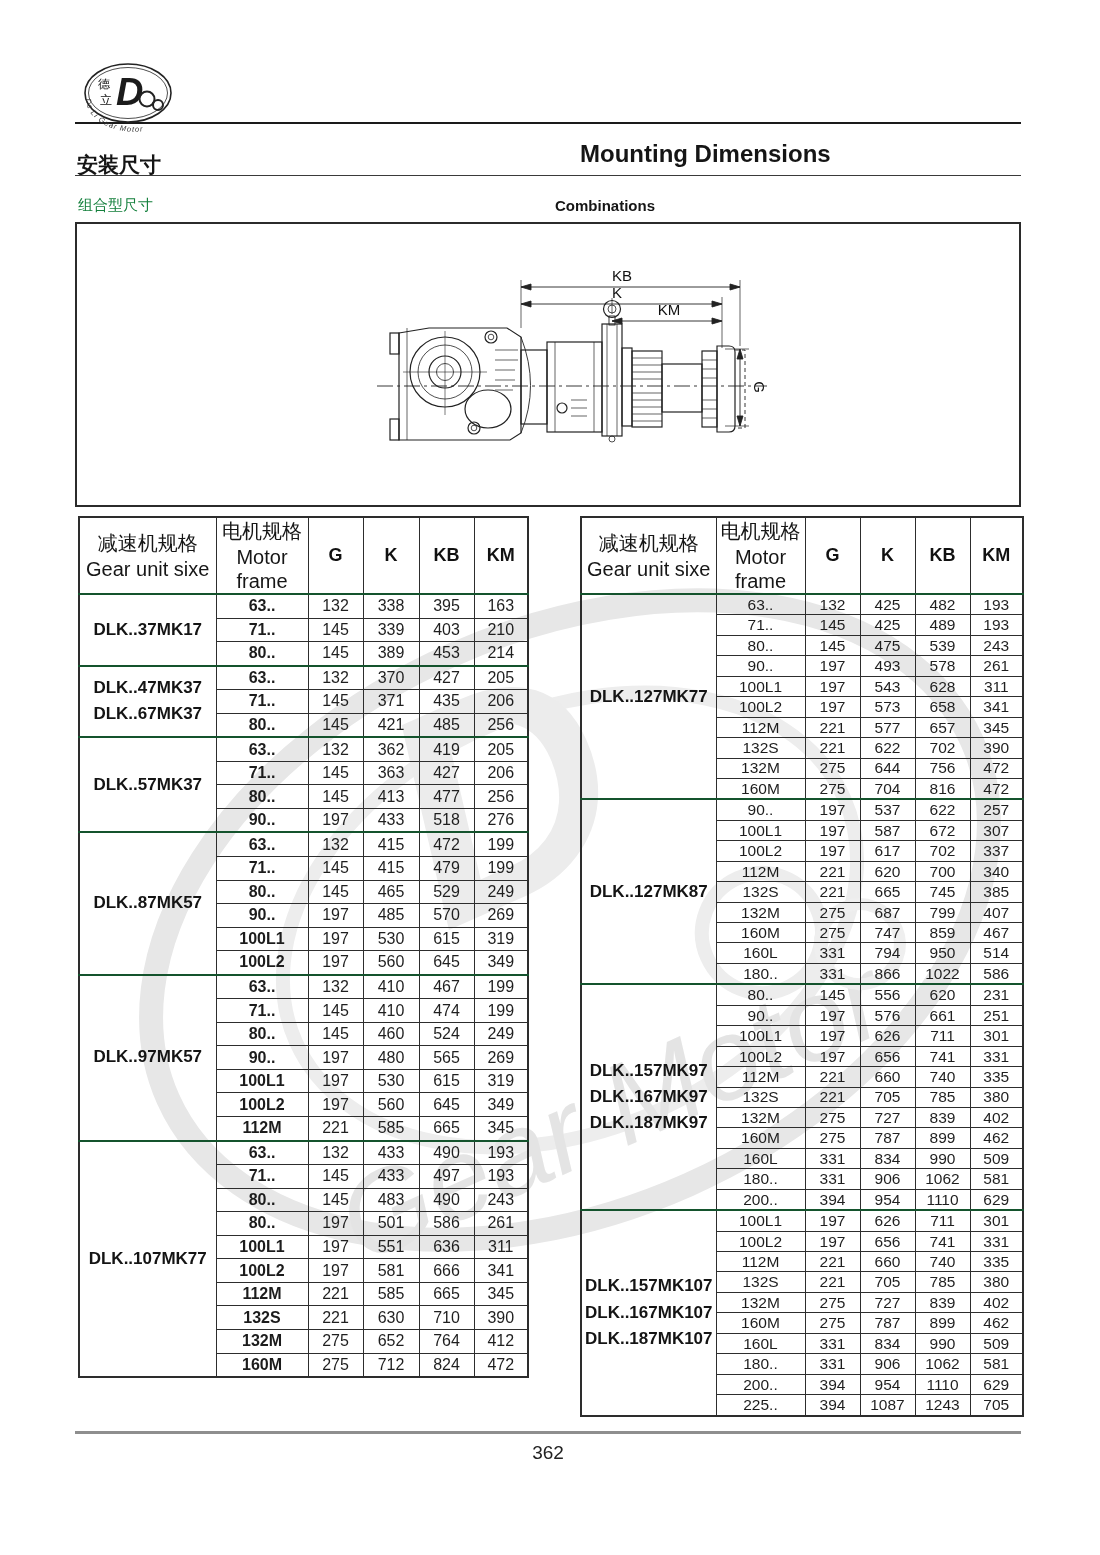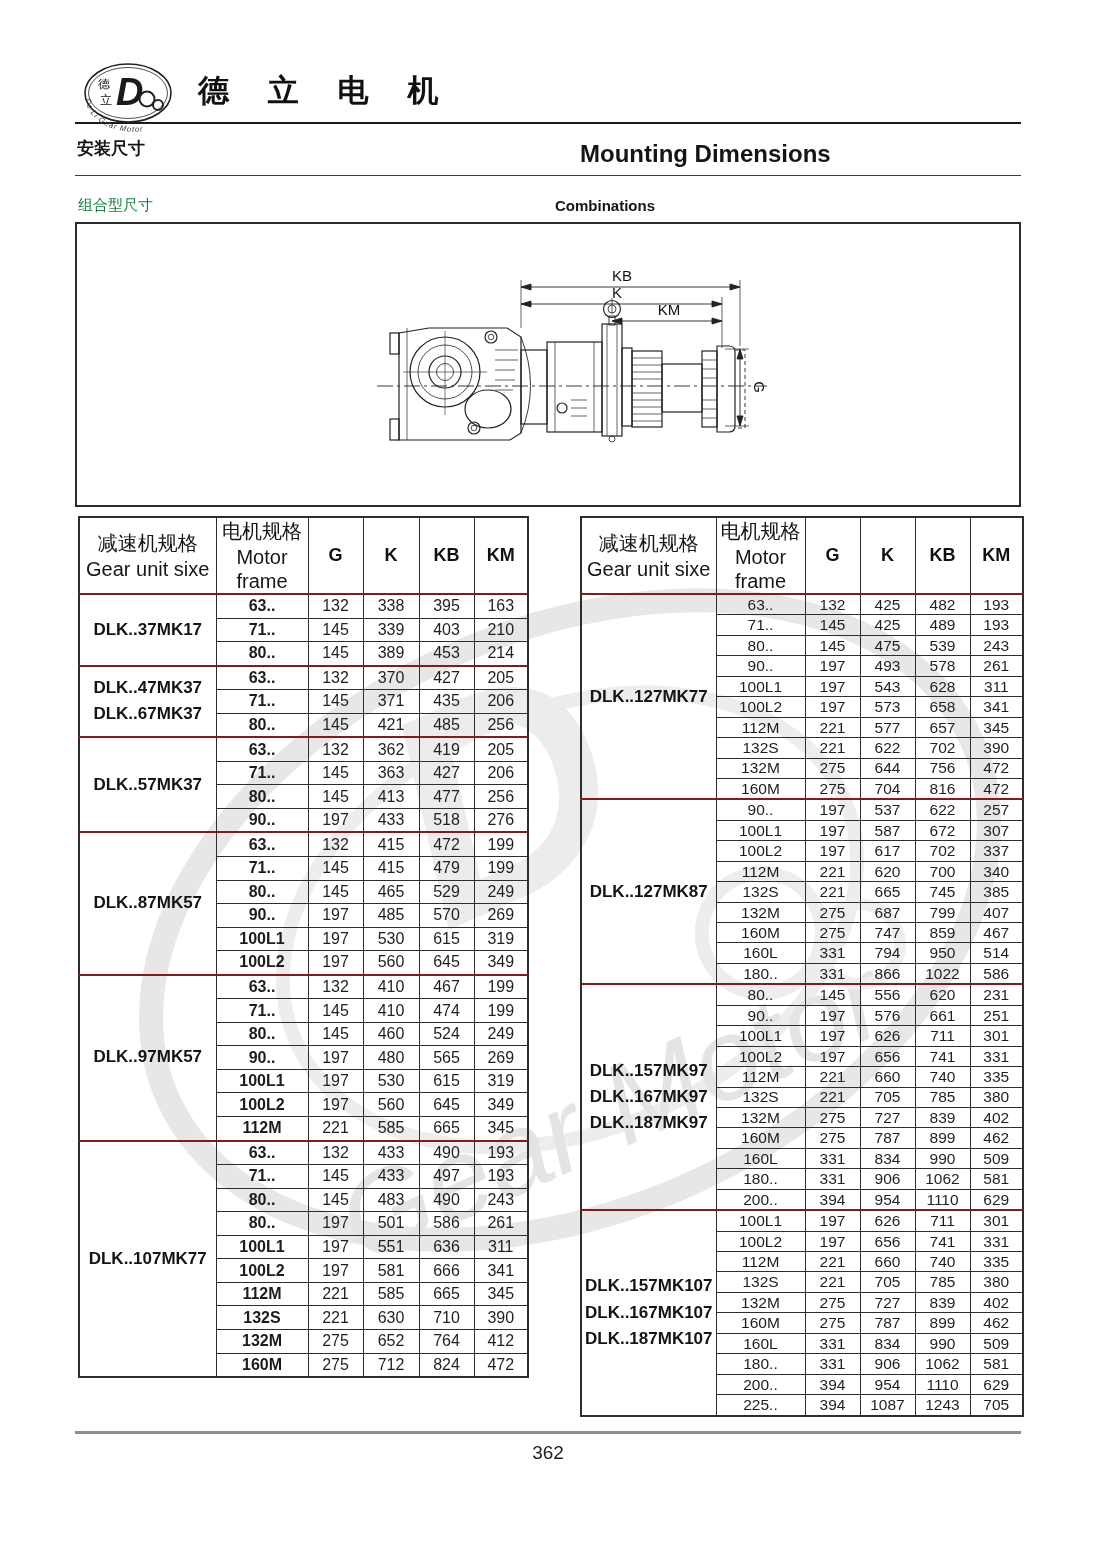--- a/index.html
+++ b/index.html
@@ -6,41 +6,41 @@
   .page{
     position:relative;width:1100px;height:1555px;background:#ffffff;
     font-family:"Liberation Sans", sans-serif;color:#1c1c1c;overflow:hidden;
   }
   .abs{position:absolute;}
   .rule{position:absolute;left:75px;width:946px;background:#1a1a1a;}
   .brand-name{
     position:absolute;left:198px;top:70px;font-family:"DejaVu Serif", serif;
     font-weight:bold;font-size:31px;letter-spacing:14px;color:#111;
   }
-  .title-cn{position:absolute;left:77px;top:137px;font-size:17px;font-weight:bold;color:#151515;}
+  .title-cn{position:absolute;left:77px;top:151px;font-size:21px;font-weight:bold;color:#151515;}
   .title-en{position:absolute;left:580px;top:140px;font-size:24px;font-weight:bold;color:#151515;}
   .section-cn{position:absolute;left:78px;top:196px;font-size:15px;color:#15803d;}
   .section-en{position:absolute;left:555px;top:197px;font-size:15px;font-weight:bold;color:#151515;}
   .diagram-box{
     position:absolute;left:75px;top:222px;width:942px;height:281px;
     border:2px solid #2b2b2b;background:transparent;z-index:2;
   }
   .watermark{position:absolute;left:50px;top:500px;z-index:0;pointer-events:none;}
   .tblwrap{position:absolute;top:516px;z-index:3;}
   #left-table{left:78px;}
   #right-table{left:580px;}
   table.tbl{border-collapse:collapse;table-layout:fixed;background:transparent;border:2px solid #2d2d2d;}
   table.tbl th,table.tbl td{border:1px solid #2d2d2d;text-align:center;vertical-align:middle;padding:0;}
   table.tbl thead th{height:62px;font-weight:normal;}
   table.tbl thead th .cn{font-size:20px;line-height:1.35;color:#161616;}
   table.tbl thead th .en{font-size:20px;line-height:1.2;color:#161616;}
   table.tbl thead th.dim{font-size:18px;font-weight:bold;color:#111;}
   table.tbl td.gear{font-weight:bold;font-size:17px;color:#141414;line-height:1.55;}
   table.tbl td.num{color:#1f1f1f;}
-  table.tbl tr.group-start td{border-top:2px solid #7f1d1d;}
+  table.tbl tr.group-start td{border-top:2px solid #14532d;}
   .left-t tbody td{height:22.55px;font-size:16px;line-height:1;}
   .right-t tbody td{height:19.45px;font-size:15.5px;line-height:1;}
   .left-t td.frame{font-weight:bold;font-size:16px;}
   .right-t td.frame{font-weight:normal;font-size:15.5px;}
   .bottom-rule{position:absolute;left:75px;top:1431px;width:946px;height:3px;background:#8e8e8e;z-index:3;}
   .page-num{position:absolute;left:75px;top:1442px;width:946px;text-align:center;font-size:19px;color:#222;z-index:3;}
   svg text{font-family:"Liberation Sans",sans-serif;}
 </style>
 </head>
 <body>
@@ -67,21 +67,20 @@
     <text x="26" y="33" font-size="12" fill="#111">德</text>
     <text x="28" y="49" font-size="12" fill="#111">立</text>
     <text x="44" y="50" font-size="38" font-weight="bold" font-style="italic" font-family="DejaVu Serif, serif" fill="#1b1b1b">D</text>
     <circle cx="75" cy="44" r="7.5" fill="none" stroke="#222" stroke-width="2"></circle>
     <circle cx="86" cy="50" r="5" fill="none" stroke="#222" stroke-width="2"></circle>
     <text font-size="7.5" font-style="italic" fill="#333" letter-spacing="1">
       <textPath href="#logoarc">De Li Gear Motor</textPath>
     </text>
   </svg>
 
-  <div class="brand-name">德 立 电 机</div>
 
   <div class="rule" style="top:122px;height:2px"></div>
 
   <div class="title-cn">安装尺寸</div>
   <div class="title-en">Mounting Dimensions</div>
 
   <div class="rule" style="top:175px;height:1px;background:#3a3a3a"></div>
 
   <div class="section-cn">组合型尺寸</div>
   <div class="section-en">Combinations</div>

